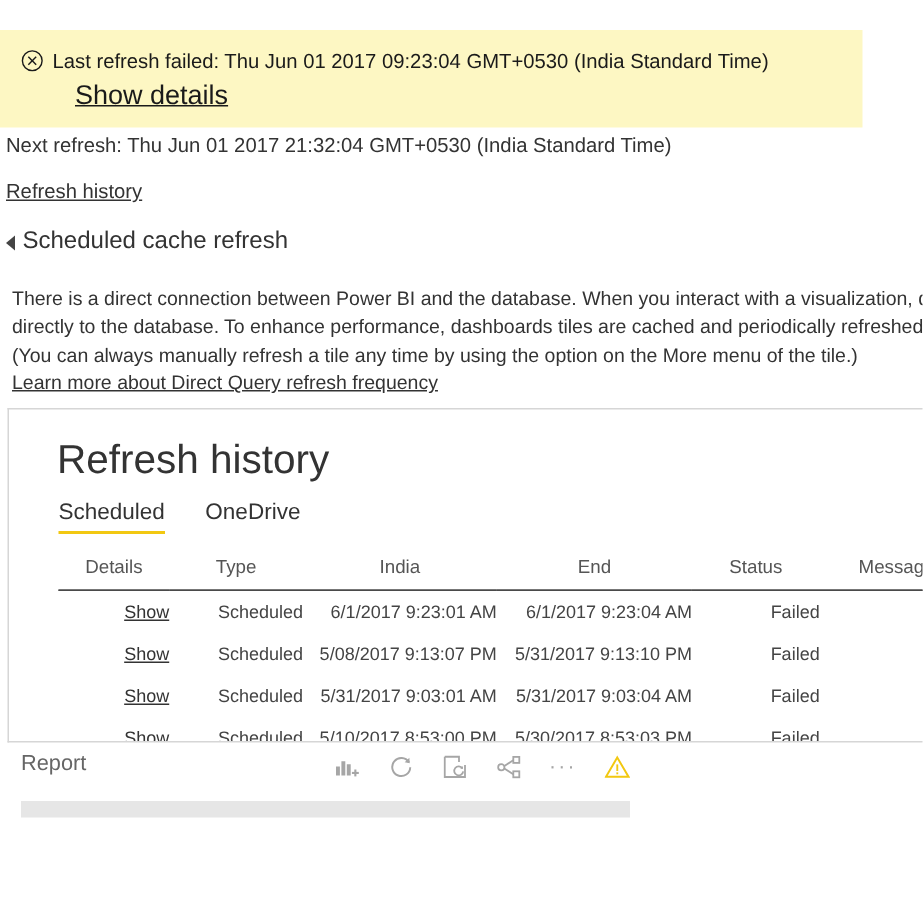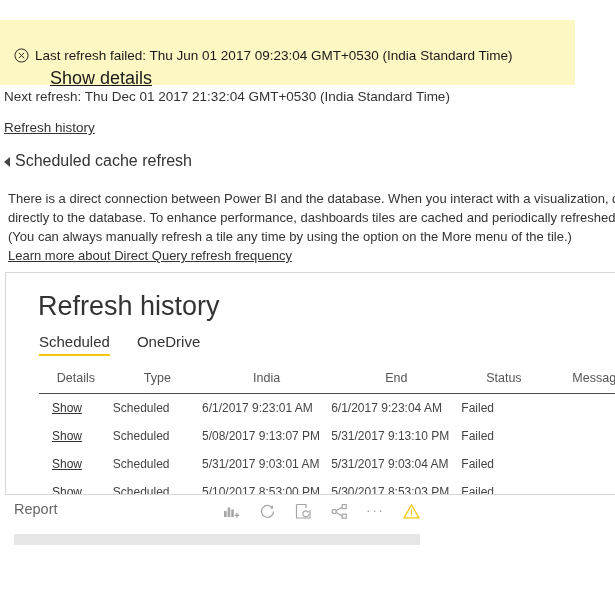--- a/index.html
+++ b/index.html
@@ -18,21 +18,21 @@
   }
 
   
   .error-banner {
     position: absolute;
     left: 0;
     top: 20px;
     width: 575px;
     height: 65px;
     background: #fdf7c3;
-    padding: 27px 0 0 14px;
+    padding: 12px 0 0 14px;
   }
   .error-line {
     display: flex;
     align-items: flex-start;
     font-size: 13.5px;
     color: #1a1a1a;
     line-height: 17px;
     white-space: nowrap;
   }
   .err-icon {
@@ -177,20 +177,21 @@
     padding: 0 0 8px 0;
     border-bottom: 1px solid #4a4a4a;
     white-space: nowrap;
   }
   .tbl td {
     font-size: 12px;
     color: #444444;
     padding: 7px 0 7px 0;
     white-space: nowrap;
     border: none;
+    text-align: right;
   }
   .col-details { width: 72px; }
   .col-type    { width: 87px; }
   .col-start   { width: 126px; }
   .col-end     { width: 127px; }
   .col-status  { width: 83px; }
   .col-message { width: 100px; }
   .tbl td.c-details { padding-left: 13px; }
   .show-link {
     text-decoration: underline;
@@ -270,21 +271,21 @@
         <circle cx="8" cy="8" r="7" fill="none" stroke="#1a1a1a" stroke-width="1"></circle>
         <line x1="5.2" y1="5.2" x2="10.8" y2="10.8" stroke="#1a1a1a" stroke-width="1"></line>
         <line x1="10.8" y1="5.2" x2="5.2" y2="10.8" stroke="#1a1a1a" stroke-width="1"></line>
       </svg>
     </span>
     <span>Last refresh failed: Thu Jun 01 2017 09:23:04 GMT+0530 (India Standard Time)</span>
   </div>
   <a class="show-details">Show details</a>
 </div>
 
-<div class="next-refresh">Next refresh: Thu Dec 01 2017 21:32:04 GMT+0530 (India Standard Time)</div>
+<div class="next-refresh">Next refresh: Thu Jun 01 2017 21:32:04 GMT+0530 (India Standard Time)</div>
 <a class="refresh-history-link">Refresh history</a>
 
 <div class="section-header">
   <span class="collapse-tri"></span>
   <span class="section-title">Scheduled cache refresh</span>
 </div>
 
 <div class="desc-block">
   <div class="desc-line">There is a direct connection between Power BI and the database. When you interact with a visualization, queries are sent</div>
   <div class="desc-line">directly to the database. To enhance performance, dashboards tiles are cached and periodically refreshed. Change the</div>

